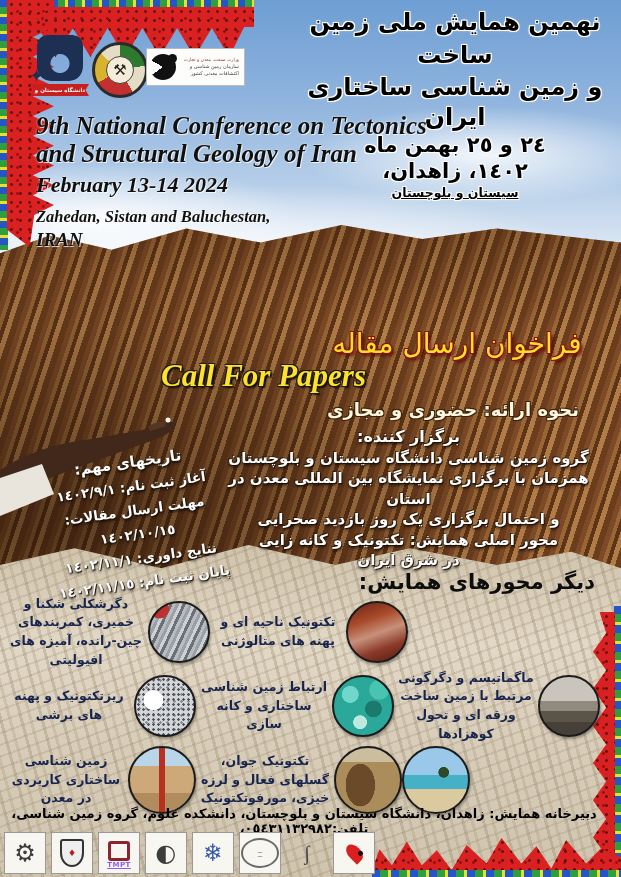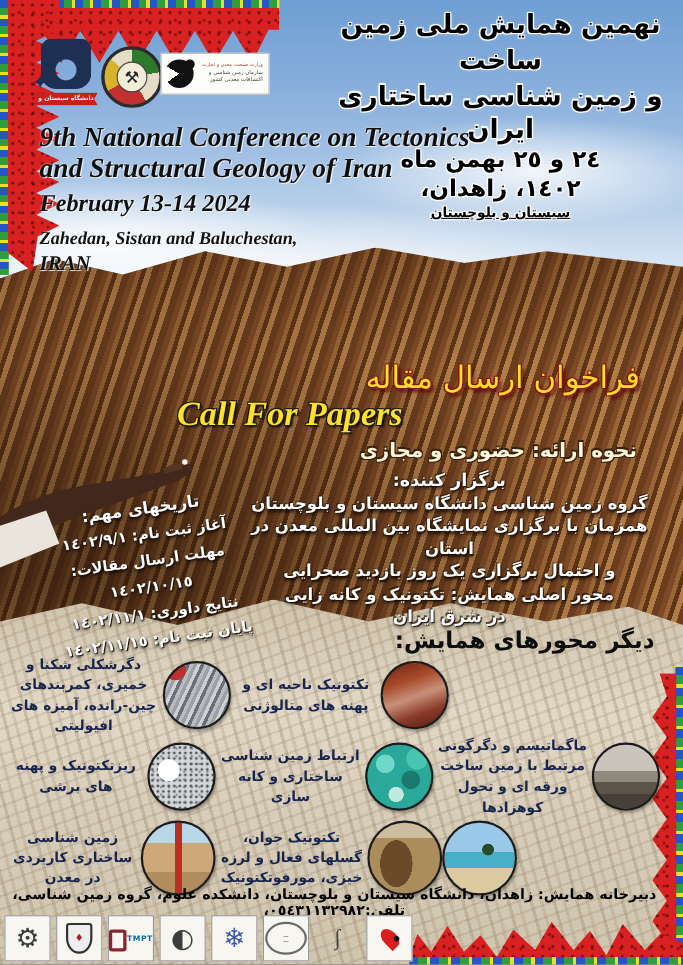--- a/index.html
+++ b/index.html
@@ -154,21 +154,21 @@
       linear-gradient(180deg,#9ac8e8 0 42%,#45b0c6 42% 64%,#dbc9a0 64% 100%);}
 
   
   .contact{position:absolute;left:8px;top:806px;width:592px;direction:rtl;text-align:center;
       font-size:13px;font-weight:bold;color:#000;}
   .flogos{position:absolute;left:4px;top:831px;width:400px;height:44px;display:flex;gap:5px;align-items:center;}
   .flogo{width:42px;height:42px;background:#f7f6f1;border:1px solid #999;box-sizing:border-box;
       display:flex;align-items:center;justify-content:center;position:relative;}
   .flogo .g{font-size:24px;color:#3c3c3c;line-height:1;}
   .g-blue{color:#3a5aa8 !important;}
-  .tmpt{flex-direction:row;color:#0369a1;}
+  .tmpt{flex-direction:column;color:#8b5cf6;text-decoration:underline;}
   .tmpt .sq{width:16px;height:14px;border:3px solid #8a2430;border-radius:3px;margin-top:3px;}
   .tmpt .tx{font-size:7px;font-weight:bold;letter-spacing:.5px;}
   .oval{width:34px;height:26px;border:2px solid #6a6a6a;border-radius:50%;
       display:flex;flex-direction:column;align-items:center;justify-content:center;color:#555;font-size:5px;line-height:4px;}
   .sig{background:transparent;border:none;}
   .sig .g{font-family:"Liberation Serif",serif;font-style:italic;transform:rotate(-12deg);font-size:20px;color:#444;}
   .drop{width:13px;height:20px;background:#d9201f;border-radius:50% 50% 50% 0;transform:rotate(-45deg);position:relative;}
   .drop::after{content:"";position:absolute;left:8px;top:12px;width:5px;height:5px;border-radius:50%;background:#111;}
   .crest{width:20px;height:24px;border:2px solid #333;border-radius:3px 3px 50% 50%;
       display:flex;align-items:center;justify-content:center;font-size:9px;color:#b02020;background:#eee;}

